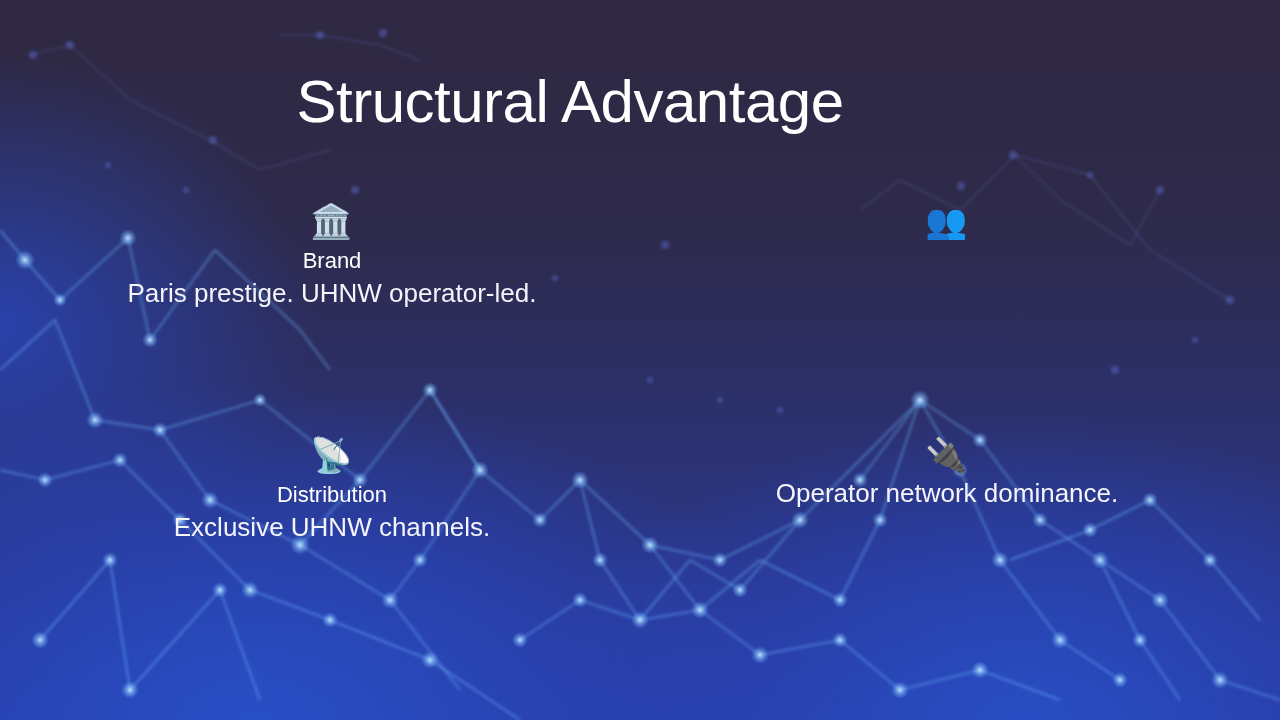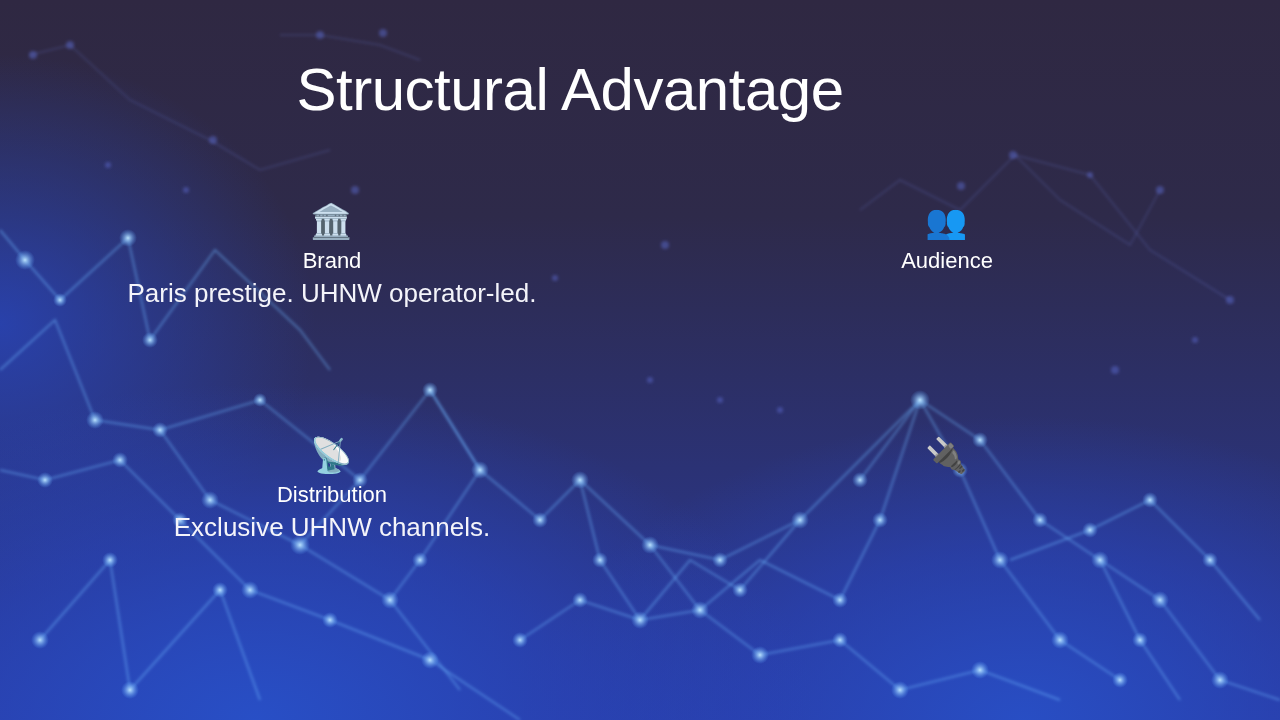--- a/index.html
+++ b/index.html
@@ -27,21 +27,21 @@
   .net {
     position: absolute;
     inset: 0;
   }
   .slide {
     position: absolute;
     inset: 0;
   }
   .title {
     position: absolute;
-    top: 44px;
+    top: 56px;
     left: 0;
     width: 1140px;
     text-align: center;
     font-size: 60px;
     font-weight: 400;
     letter-spacing: -0.5px;
     line-height: 76px;
     margin-top: 8px;
   }
   .card {
@@ -200,25 +200,25 @@
   <h1 class="title">Structural Advantage</h1>
 
   <div class="card c1">
     <span class="icon">🏛️</span>
     <span class="head">Brand</span>
     <span class="desc">Paris prestige. UHNW operator-led.</span>
   </div>
 
   <div class="card c2">
     <span class="icon">👥</span>
-    <span class="head">Audience</span>
   </div>
 
   <div class="card c3">
     <span class="icon">📡</span>
     <span class="head">Distribution</span>
     <span class="desc">Exclusive UHNW channels.</span>
   </div>
 
   <div class="card c4">
     <span class="icon">🔌</span>
+    <span class="desc">Operator network dominance.</span>
   </div>
 </div>
 
 </body></html>

